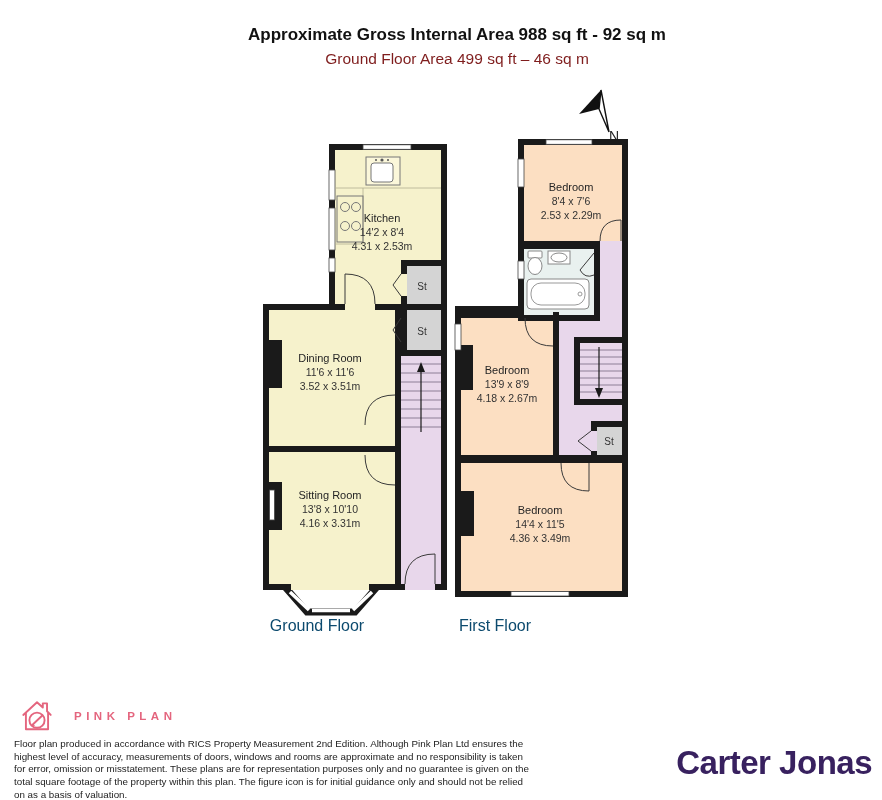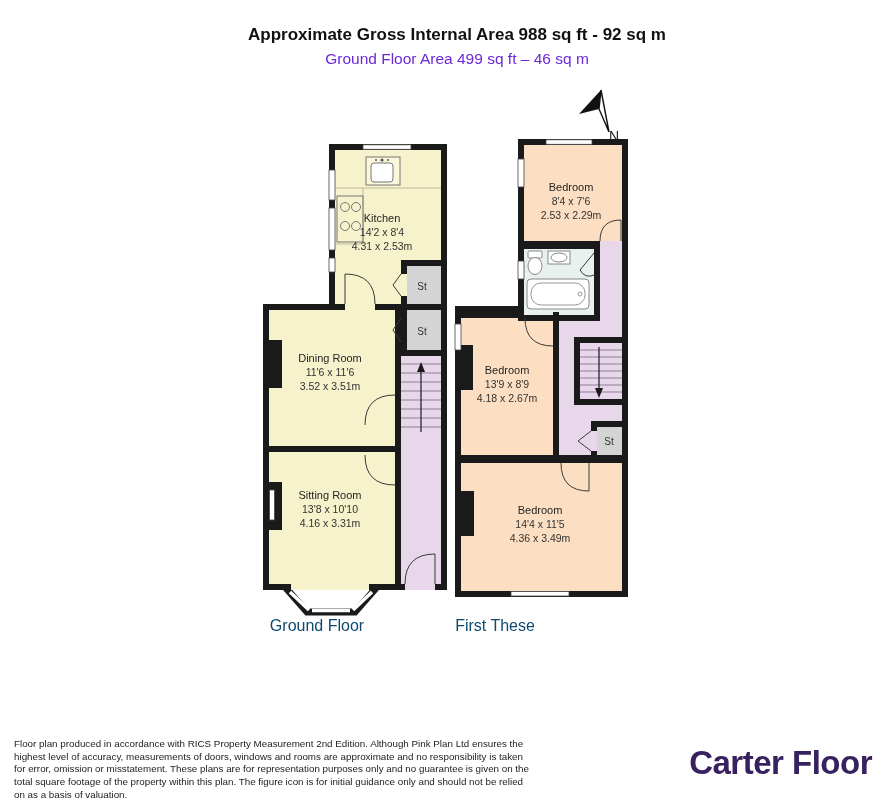--- a/index.html
+++ b/index.html
@@ -1,20 +1,20 @@
 <!DOCTYPE html>
 <html><head>
 <meta charset="utf-8">
 <style>
   html,body{margin:0;padding:0;background:#fff;}
   .page{position:relative;width:882px;height:800px;background:#fff;overflow:hidden;
         font-family:"Liberation Sans",sans-serif;color:#222;text-decoration:underline;}
   .hdr{position:absolute;left:32px;top:0;width:850px;text-align:center;}
   .hdr .title{margin-top:25px;font-size:17px;font-weight:bold;color:#111;}
-  .hdr .sub{margin-top:5px;font-size:15.5px;color:#6d28d9;}
+  .hdr .sub{margin-top:5px;font-size:15.5px;color:#7f1d1d;}
   svg text{font-family:"Liberation Sans",sans-serif;fill:#252525;}
   .roomname{font-size:11px;}
   .dims{font-size:10.5px;fill:#333;}
   .stlabel{font-size:10px;fill:#333;}
   .floor-label{position:absolute;top:617px;width:160px;text-align:center;
                font-size:16px;color:#0c4a6e;}
   .gf-label{left:237px;} .ff-label{left:415px;}
   .brand{position:absolute;left:18px;top:697px;display:flex;align-items:center;gap:18px;}
   .brand .bname{font-size:11.5px;font-weight:600;letter-spacing:4.5px;color:#e4657e;}
   .disclaimer{position:absolute;left:14px;top:738px;width:516px;margin:0;
@@ -244,20 +244,30 @@
       <text class="dims" x="58" y="249">13'9 x 8'9</text>
       <text class="dims" x="58" y="263">4.18 x 2.67m</text>
       <text class="roomname" x="91" y="375">Bedroom</text>
       <text class="dims" x="91" y="389">14'4 x 11'5</text>
       <text class="dims" x="91" y="403">4.36 x 3.49m</text>
       <text class="stlabel" x="160" y="306">St</text>
     </g>
   </svg>
 
   <div class="floor-label gf-label">Ground Floor</div>
-  <div class="floor-label ff-label">First These</div>
-
+  <div class="floor-label ff-label">First Floor</div>
+
+  <div class="brand">
+    <svg width="38" height="38" viewBox="0 0 36 36" fill="none" stroke="#e4657e" stroke-width="1.8" stroke-linecap="round" stroke-linejoin="round">
+      <path d="M5,17 L18,5 L23.5,10 L23.5,6 L27.5,6 L27.5,13.5 L31,17"></path>
+      <path d="M7.5,15.5 L7.5,30.5 L28.5,30.5 L28.5,15.5"></path>
+      <circle cx="18" cy="22" r="7.2"></circle>
+      <path d="M14,26 L23,17.5"></path>
+      <path d="M14,26 L13,27.2 L15.2,27.1 Z" fill="#e4657e" stroke-width="0.8"></path>
+    </svg>
+    <span class="bname">PINK PLAN</span>
+  </div>
 
   <p class="disclaimer">Floor plan produced in accordance with RICS Property Measurement 2nd Edition. Although Pink Plan Ltd ensures the highest level of accuracy, measurements of doors, windows and rooms are approximate and no responsibility is taken for error, omission or misstatement. These plans are for representation purposes only and no guarantee is given on the total square footage of the property within this plan. The figure icon is for initial guidance only and should not be relied on as a basis of valuation.</p>
 
-  <div class="agency">Carter Floor</div>
+  <div class="agency">Carter Jonas</div>
 
 </div>
 
 </body></html>

